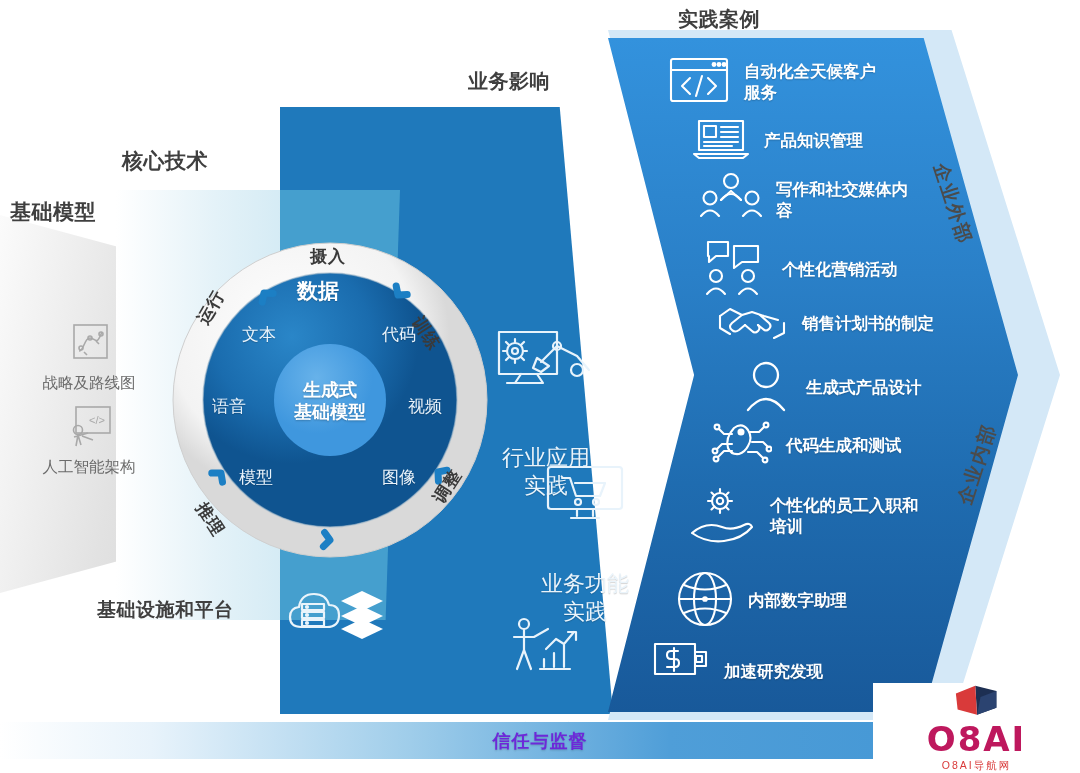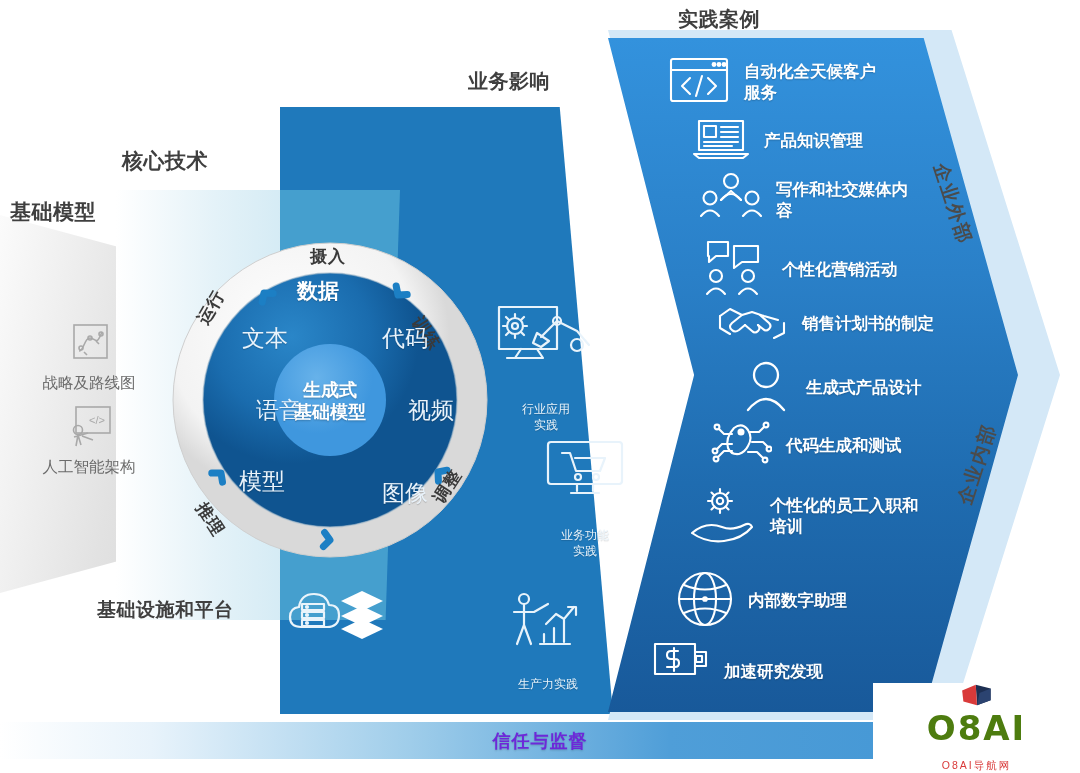--- a/index.html
+++ b/index.html
@@ -50,21 +50,21 @@
     background: #1f79bb;
     clip-path: polygon(0 0, 84% 0, 100% 100%, 0 100%);
   }
   #midchev-lt {
     position: absolute; left: 280px; top: 190px; width: 120px; height: 430px;
     background: #49a3cf; opacity:.92;
     clip-path: polygon(0 0, 100% 0, 88% 100%, 0 100%);
   }
   .bizitem {
     position: absolute; width: 160px; text-align: center;
-    color: #eaf4fb; font-size: 12px; line-height: 1.28; white-space: pre-line;
+    color: #eaf4fb; font-size: 22px; line-height: 1.28; white-space: pre-line;
     text-shadow: 0 1px 1px rgba(0,0,0,.18);
   }
   #b0 { left: 466px; top: 270px; }
   #b1 { left: 505px; top: 408px; }
   #b2 { left: 468px; top: 561px; }
   .bizicon { display:block; margin: 0 auto 8px; }
 
   
   #rightouter {
     position: absolute; left: 608px; top: 30px; width: 452px; height: 690px;
@@ -91,21 +91,21 @@
     text-shadow: 0 1px 1.5px rgba(0,0,0,.2);
   }
 
   
   #circle-wrap { position: absolute; left: 170px; top: 240px; width: 320px; height: 320px; }
   .ringlabel {
     position: absolute; color: #3a3a3a; font-weight: bold; font-size: 17px;
     white-space: nowrap; letter-spacing: 1px;
   }
   .donutlabel {
-    position: absolute; color: #e9f3fb; font-size: 23px; white-space: nowrap;
+    position: absolute; color: #e9f3fb; font-size: 17px; white-space: nowrap;
     text-shadow: 0 1px 1px rgba(0,0,0,.2);
   }
   #d-data { font-size: 21px; font-weight: bold; color:#fff; }
   #core-text {
     position: absolute; left: 0; right: 0; text-align: center;
     color: #ffffff; font-weight: bold; font-size: 18px; line-height: 1.22;
     white-space: pre-line; text-shadow: 0 1px 2px rgba(0,0,0,.25);
   }
 
   
@@ -123,23 +123,23 @@
   }
 
   
   #logo {
     position: absolute; right: 0; top: 683px; width: 207px; height: 90px;
     background: #ffffff; display: flex; flex-direction: column;
     align-items: center; justify-content: center;
   }
   #logo-word {
     font-family: "DejaVu Sans", sans-serif; font-weight: bold; font-size: 34px;
-    color: #4d7c0f; letter-spacing: 2px; line-height: 1; margin-top: 2px;
-  }
-  #logo-sub { color: #d93a3a; font-size: 10.5px; letter-spacing: 2px; margin-top: 14px; }
+    color: #be185d; letter-spacing: 2px; line-height: 1; margin-top: 2px;
+  }
+  #logo-sub { color: #d93a3a; font-size: 10.5px; letter-spacing: 2px; margin-top: 3px; }
 </style>
 </head>
 <body>
 
 <div id="stage">
 
   <div id="leftpanel"></div>
 
   <div id="coreband"></div>
 
@@ -221,24 +221,24 @@
     <div class="ringlabel" style="left:140px; top:5px;">摄入</div>
     <div class="ringlabel" style="left:256px; top:72px; transform:rotate(57deg); transform-origin:left top;">训练</div>
     <div class="ringlabel" style="left:258px; top:255px; transform:rotate(-57deg); transform-origin:left top;">调整</div>
     <div class="ringlabel" style="left:40px; top:258px; transform:rotate(57deg); transform-origin:left top;">推理</div>
     <div class="ringlabel" style="left:22px; top:77px; transform:rotate(-60deg); transform-origin:left top;">运行</div>
 
     
     <div class="donutlabel" id="d-data" style="left:127px; top:37px;">数据</div>
     <div class="donutlabel" style="left:72px;  top:83px;">文本</div>
     <div class="donutlabel" style="left:212px; top:83px;">代码</div>
-    <div class="donutlabel" style="left:42px;  top:155px;margin-left:44px;">语音</div>
+    <div class="donutlabel" style="left:42px;  top:155px;">语音</div>
     <div class="donutlabel" style="left:238px; top:155px;">视频</div>
     <div class="donutlabel" style="left:69px;  top:226px;">模型</div>
-    <div class="donutlabel" style="left:212px; top:226px;margin-top:12px;">图像</div>
+    <div class="donutlabel" style="left:212px; top:226px;">图像</div>
 
     <div id="core-text" style="top:140px;">生成式
 基础模型</div>
   </div>
 
   <div class="bizitem" id="b0">
     <span class="bizicon">
       <svg width="106" height="74" viewBox="0 0 106 74" fill="none" stroke="#e8f3fb" stroke-width="2.2" stroke-linecap="round" stroke-linejoin="round">
         <rect x="6" y="6" width="58" height="42"></rect>
         <path d="M28 48 l-6 9 h28 l-6 -9 M14 57 h34"></path>

